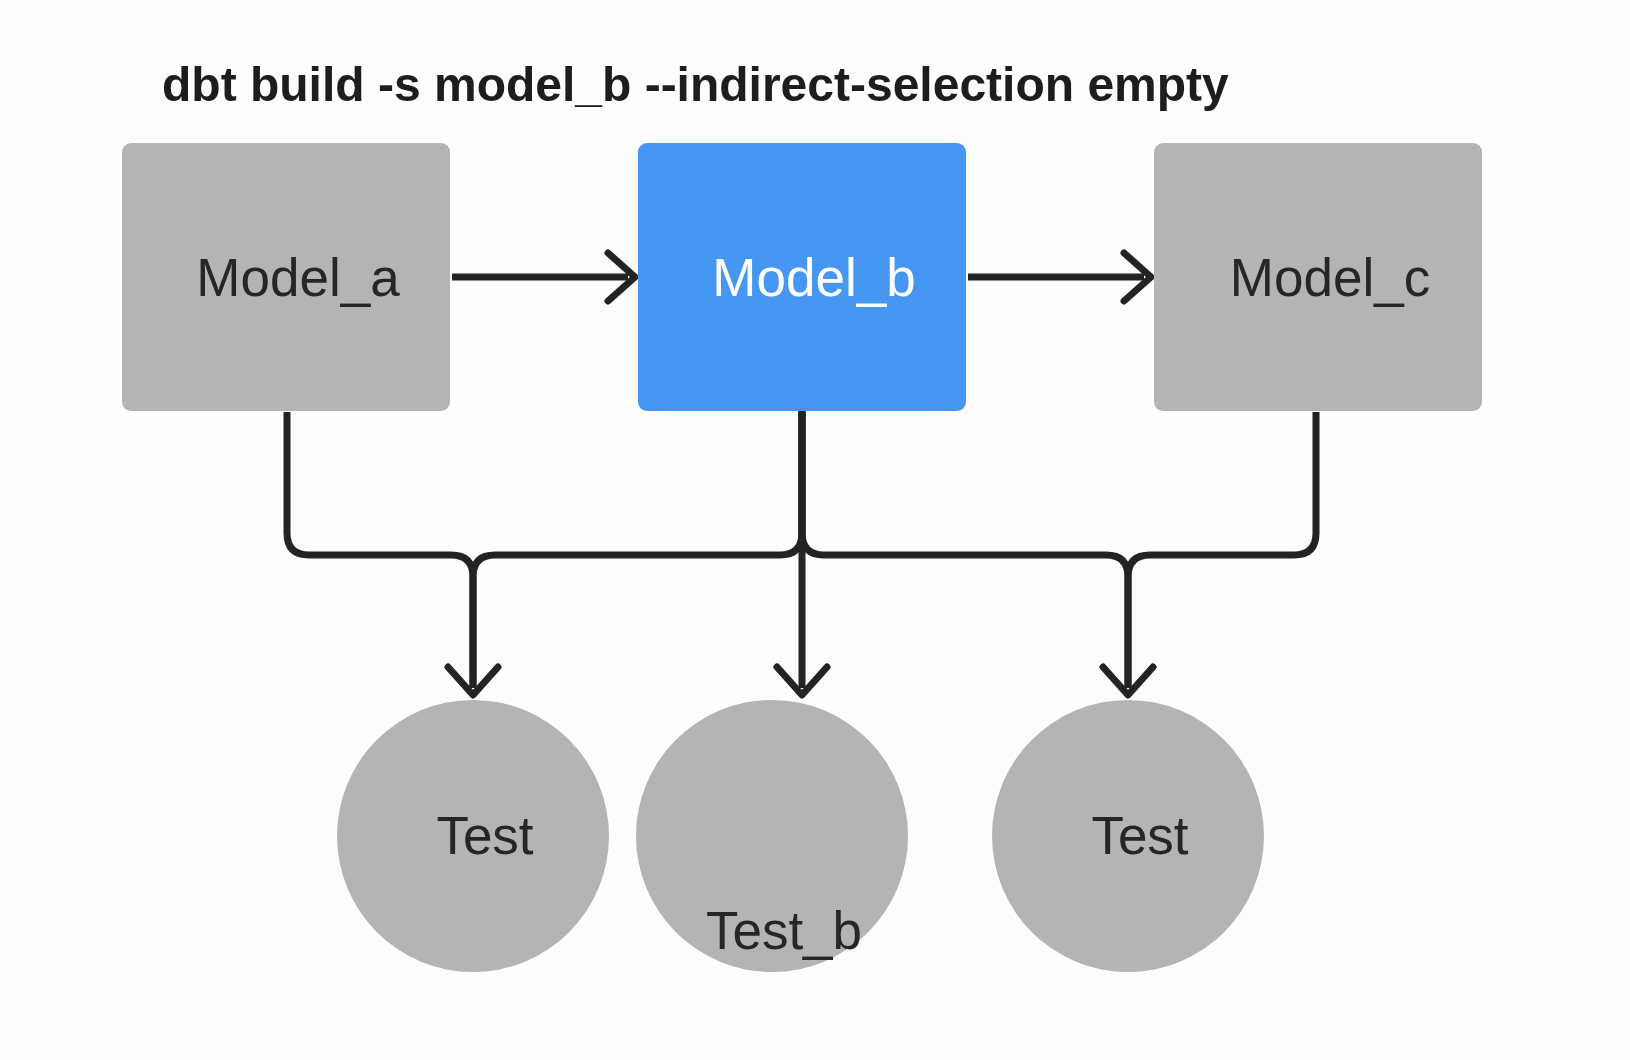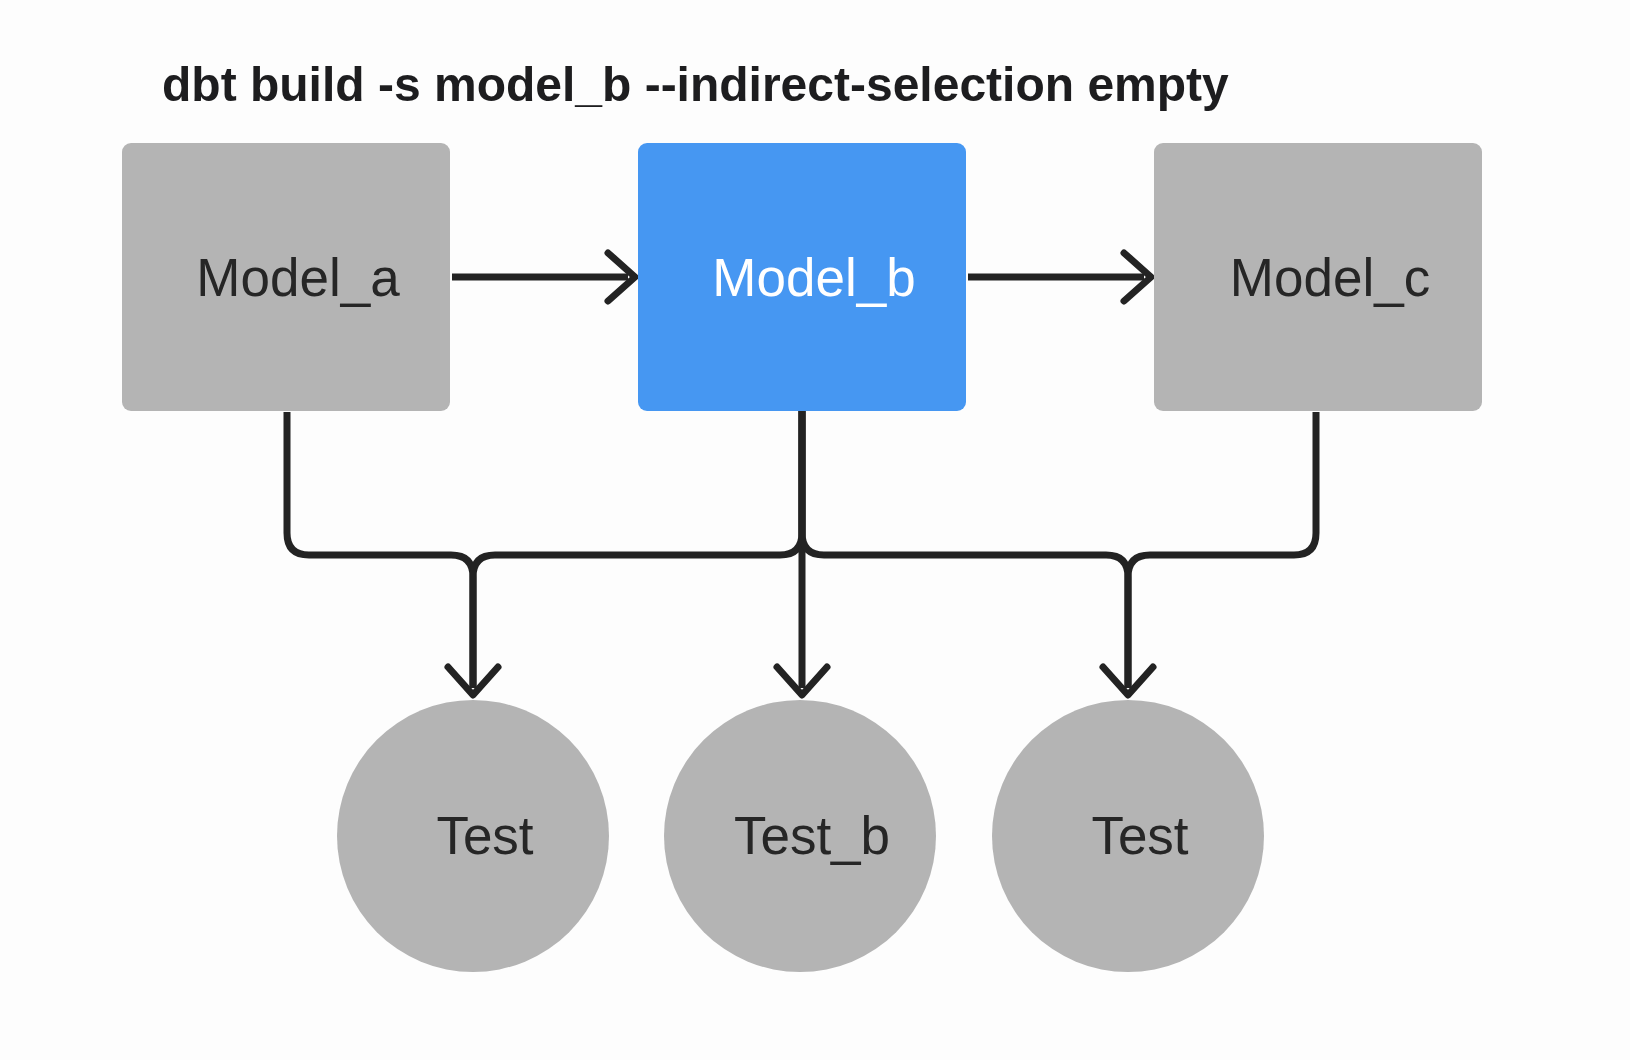--- a/index.html
+++ b/index.html
@@ -73,21 +73,21 @@
     display: flex;
     flex-direction: column;
     align-items: center;
     justify-content: center;
     text-align: center;
     font-size: 53px;
     line-height: 82px;
     color: #262626;
   }
   .circle-ab { left: 337px; }
-  .circle-b  { left: 664px; }
+  .circle-b  { left: 636px; justify-content: flex-end; }
   .circle-bc { left: 992px; }
   .node-label { display: block; margin-left: 24px; }
 </style>
 </head>
 <body>
 
 <div class="canvas">
 
   <div class="title">dbt build -s model_b --indirect-selection empty</div>
 

